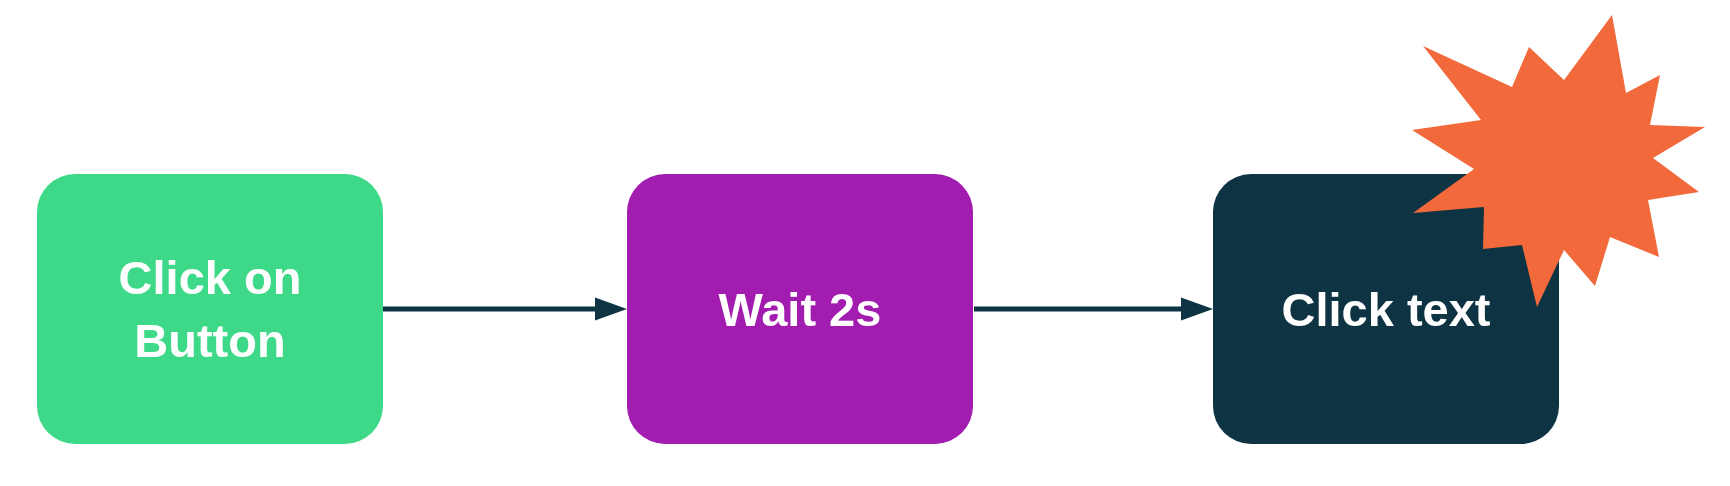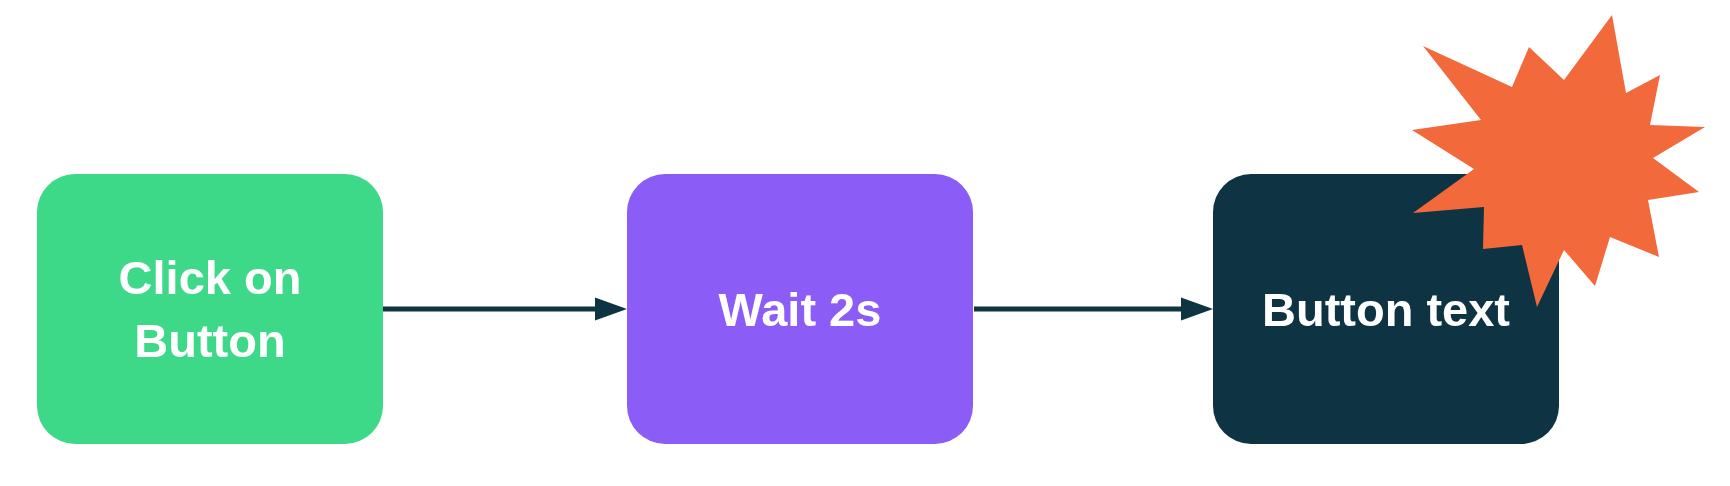--- a/index.html
+++ b/index.html
@@ -51,29 +51,29 @@
 
 <div class="canvas">
 
   <div class="node node-1" style="background-color: rgb(62, 217, 136);">
     <div class="node-label" style="color: rgb(255, 255, 255);">
       <span>Click on</span>
       <span>Button</span>
     </div>
   </div>
 
-  <div class="node node-2" style="background-color: #8b5cf6; align-items: center;">
+  <div class="node node-2" style="background-color: #a21caf; align-items: center;">
     <div class="node-label" style="color: rgb(255, 255, 255);">
       <span>Wait 2s</span>
     </div>
   </div>
 
   <div class="node node-3" style="background-color: rgb(14, 51, 66);">
     <div class="node-label" style="color: rgb(255, 255, 255);">
-      <span>Button text</span>
+      <span>Click text</span>
     </div>
   </div>
 
   <svg class="overlay-svg" viewBox="0 0 1730 486">
 
     <g>
       <line x1="383" y1="309" x2="599" y2="309" stroke-width="5" stroke="#0e3342"></line>
       <polygon points="627,309 595,297.5 595,320.5" fill="#0e3342"></polygon>
     </g>
 

